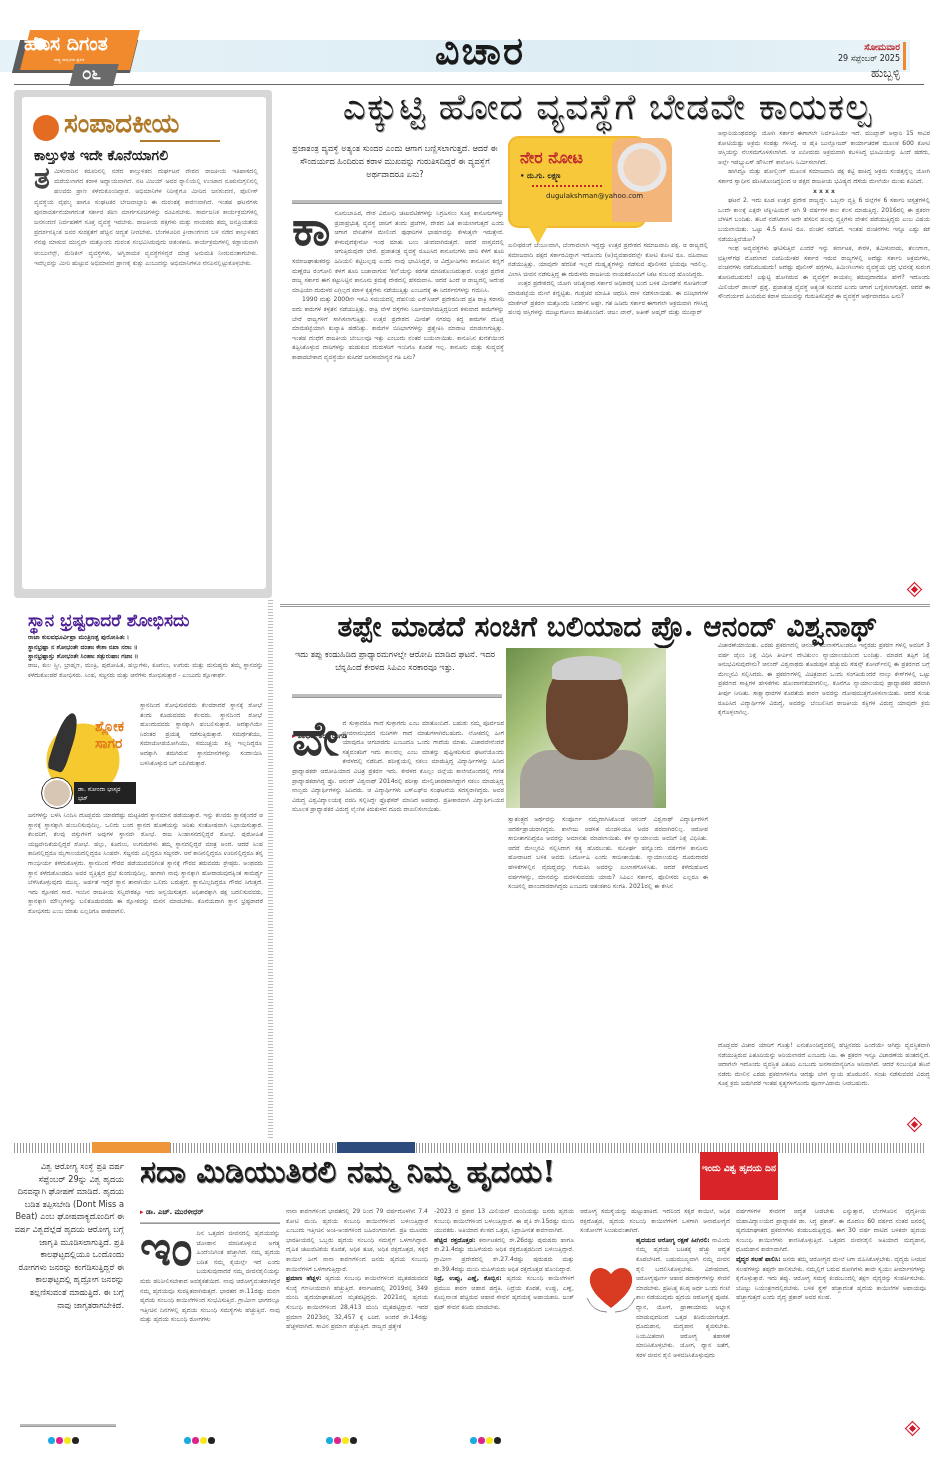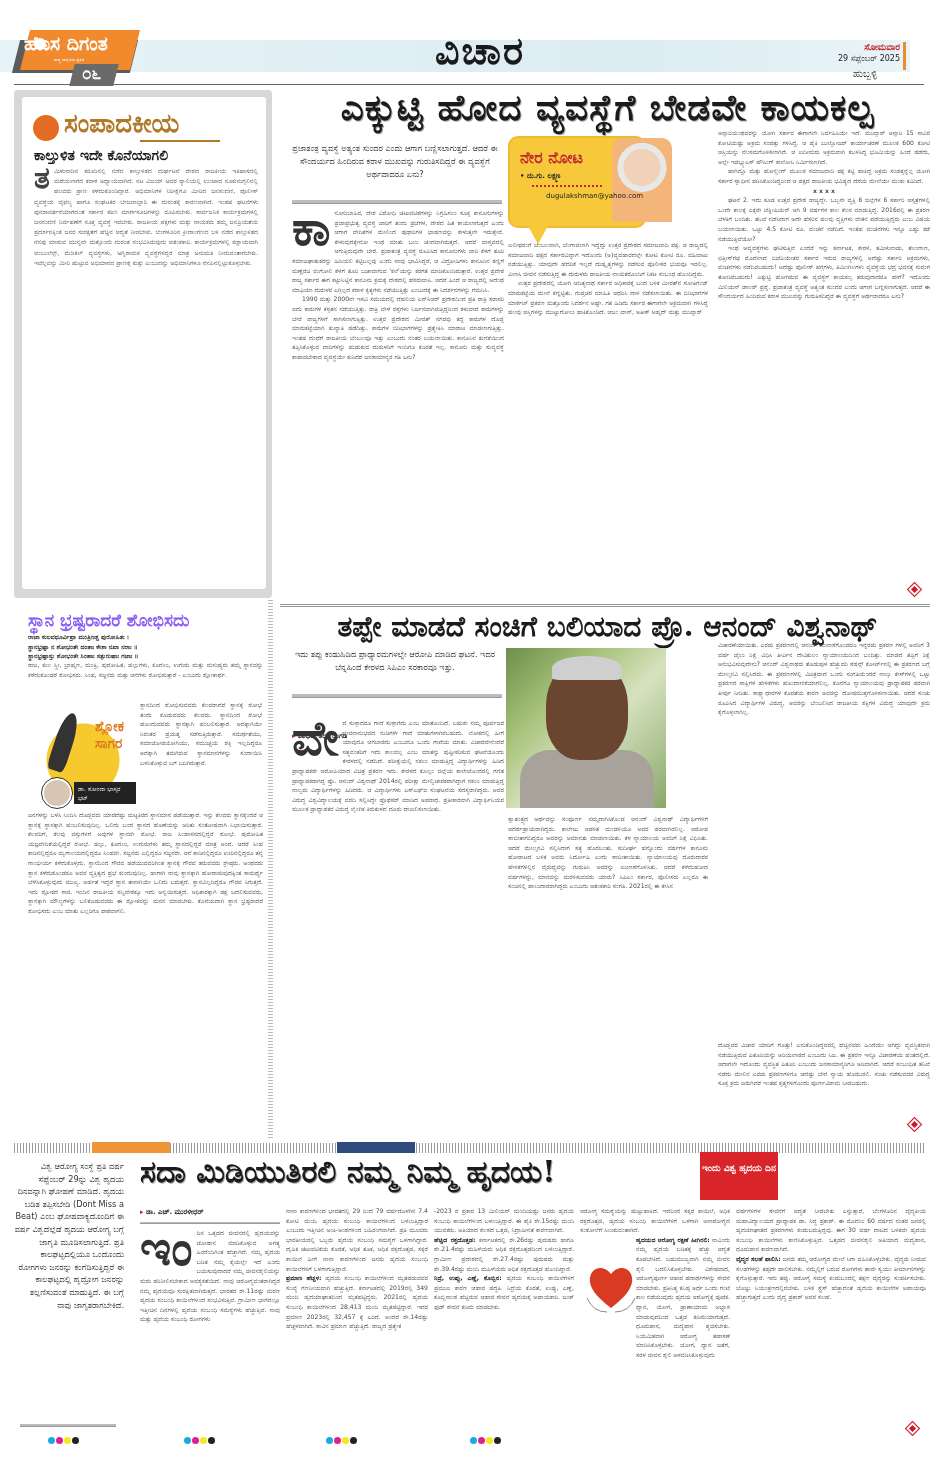--- a/index.html
+++ b/index.html
@@ -12,53 +12,53 @@
   .logo-block { left: 25px; top: 30px; width: 110px; height: 40px; background: #f08a2c; transform: skewX(-14deg); }
   .logo-shadow { left: 16px; top: 40px; width: 118px; height: 33px; background: #5c5c5c; transform: skewX(-14deg); z-index: 0; }
   .logo-text { left: 24px; top: 32px; color: #fff; font-weight: bold; font-size: 19px; z-index: 3; }
   .logo-tag { left: 54px; top: 57px; color: #fff; font-size: 4px; z-index: 3; }
   .logo-emblem { left: 34px; top: 38px; width: 12px; height: 12px; border-radius: 50%; background: #fff; z-index: 3; }
   .page-num-box { left: 72px; top: 64px; width: 44px; height: 22px; background: #6a6a6a; transform: skewX(-14deg); z-index: 2; }
   .page-num { left: 82px; top: 63px; color: #fff; font-weight: bold; font-size: 17px; z-index: 3; }
   .section-title { left: 240px; top: 28px; width: 480px; text-align: center; font-weight: bold; font-size: 38px; color: #1a1a1a; letter-spacing: 2px; font-family: "DejaVu Serif", serif; }
   .date-block { left: 780px; top: 42px; width: 120px; text-align: right; font-size: 8px; line-height: 11px; }
   .date-day { color: #c0282e; font-weight: bold; font-size: 9px; }
-  .date-city { font-size: 10px; margin-top: 4px; text-align: center; padding-left: 50px; }
+  .date-city { font-size: 12px; margin-top: 4px; text-align: right; padding-left: 50px; }
   .date-bar { left: 903px; top: 42px; width: 3px; height: 28px; background: #f08a2c; }
 
   
   .editorial-outer { left: 14px; top: 90px; width: 258px; height: 508px; background: #d7d7d7; border-radius: 4px; }
   .editorial-inner { left: 22px; top: 97px; width: 244px; height: 492px; background: #fff; border-radius: 3px; padding: 0 10px; }
   .ed-logo { left: 33px; top: 115px; width: 26px; height: 26px; border-radius: 50%; background: #e46b22; }
   .ed-title { left: 64px; top: 108px; font-size: 26px; font-weight: bold; color: #b07a2a; font-family: "DejaVu Serif", serif; }
   .ed-orn { left: 140px; top: 140px; width: 80px; height: 2px; background: #b07a2a; }
   .ed-head { left: 34px; top: 147px; font-size: 14px; font-weight: bold; color: #1a1a1a; }
   .ed-body { left: 34px; top: 166px; width: 224px; font-size: 6.2px; line-height: 10.2px; color: #555; text-align: justify; }
   .drop-cap { float: left; font-size: 30px; line-height: 24px; font-weight: bold; color: #444; margin-right: 4px; font-family: "DejaVu Serif", serif; }
 
   
-  .a1-head { left: 285px; top: 86px; width: 645px; text-align: center; font-size: 36px; font-weight: bold; color: #1b1b1b; letter-spacing: 1px; font-family: "DejaVu Serif", serif; text-shadow: 1px 1px 0 #aaa; }
+  .a1-head { left: 285px; top: 86px; width: 645px; text-align: center; font-size: 36px; font-weight: normal; color: #1b1b1b; letter-spacing: 1px; font-family: "DejaVu Serif", serif; text-shadow: 1px 1px 0 #aaa; }
   .a1-deck { left: 285px; top: 142px; width: 220px; text-align: center; font-size: 8.2px; line-height: 13px; color: #333; }
   .gray-rule { height: 4px; background: #bdbdbd; border-bottom: 1px solid #999; }
   .col-text { font-size: 6.1px; line-height: 9.6px; color: #4a4a4a; text-align: justify; }
   .big-cap { float: left; font-size: 48px; line-height: 40px; color: #333; margin-right: 4px; font-family: "DejaVu Serif", serif; font-weight: bold; }
 
   .columnist-box { left: 508px; top: 136px; width: 138px; height: 92px; background: #f7c93a; border-radius: 10px; border: 2px solid #f2b830; }
   .columnist-tail { left: 528px; top: 226px; width: 0; height: 0; border-left: 10px solid transparent; border-right: 10px solid transparent; border-top: 18px solid #f7c93a; }
   .col-name { left: 520px; top: 148px; font-size: 16px; font-weight: bold; color: #c0282e; }
   .col-author { left: 520px; top: 172px; font-size: 7px; font-weight: bold; color: #222; }
   .col-dots { left: 532px; top: 185px; width: 70px; border-top: 2px dotted #c0282e; }
   .col-email { left: 514px; top: 192px; font-size: 7px; color: #222; margin-left: 32px; }
   .col-photo { left: 612px; top: 138px; width: 60px; height: 84px; background: radial-gradient(circle at 50% 35%, #f0d2b8 0 18px, #e8e8e8 19px 24px, #f3b57a 25px); border-radius: 10px 10px 0 0; }
   .end-diamond { width: 9px; height: 9px; background: #d3182a; transform: rotate(45deg); border: 2px solid #fff; outline: 1px solid #d3182a; }
 
   .section-rule { left: 280px; top: 604px; width: 650px; height: 3px; border-top: 1px solid #999; border-bottom: 1px solid #999; }
 
   
-  .sh-title { left: 28px; top: 610px; font-size: 17px; font-weight: bold; color: #8b5cf6; }
+  .sh-title { left: 28px; top: 610px; font-size: 17px; font-weight: bold; color: #4c1d95; }
   .sh-verse { left: 28px; top: 632px; width: 230px; font-size: 6.2px; line-height: 9.6px; color: #333; font-weight: bold; }
   .sh-body { left: 28px; top: 660px; width: 235px; }
   .sh-graphic { left: 28px; top: 705px; width: 110px; height: 100px; background: radial-gradient(circle at 50% 55%, #f6c92e 0 36px, #fff 37px); }
   .sh-pen { left: 55px; top: 712px; width: 18px; height: 60px; background: #333; border-radius: 50% 50% 20% 20%; transform: rotate(18deg); }
   .sh-label { left: 95px; top: 718px; font-size: 14px; font-weight: bold; color: #e07a1a; line-height: 17px; }
   .sh-avatar { left: 42px; top: 778px; width: 30px; height: 30px; border-radius: 50%; background: #d8c6b4; border: 2px solid #fff; outline: 1px solid #333; }
   .sh-author { left: 74px; top: 782px; width: 62px; background: #222; color: #fff; font-size: 6px; line-height: 9px; padding: 2px 4px; }
   .sh-side { left: 140px; top: 700px; width: 122px; }
   .sh-lower { left: 28px; top: 810px; width: 235px; height: 326px; overflow: hidden; }
 

